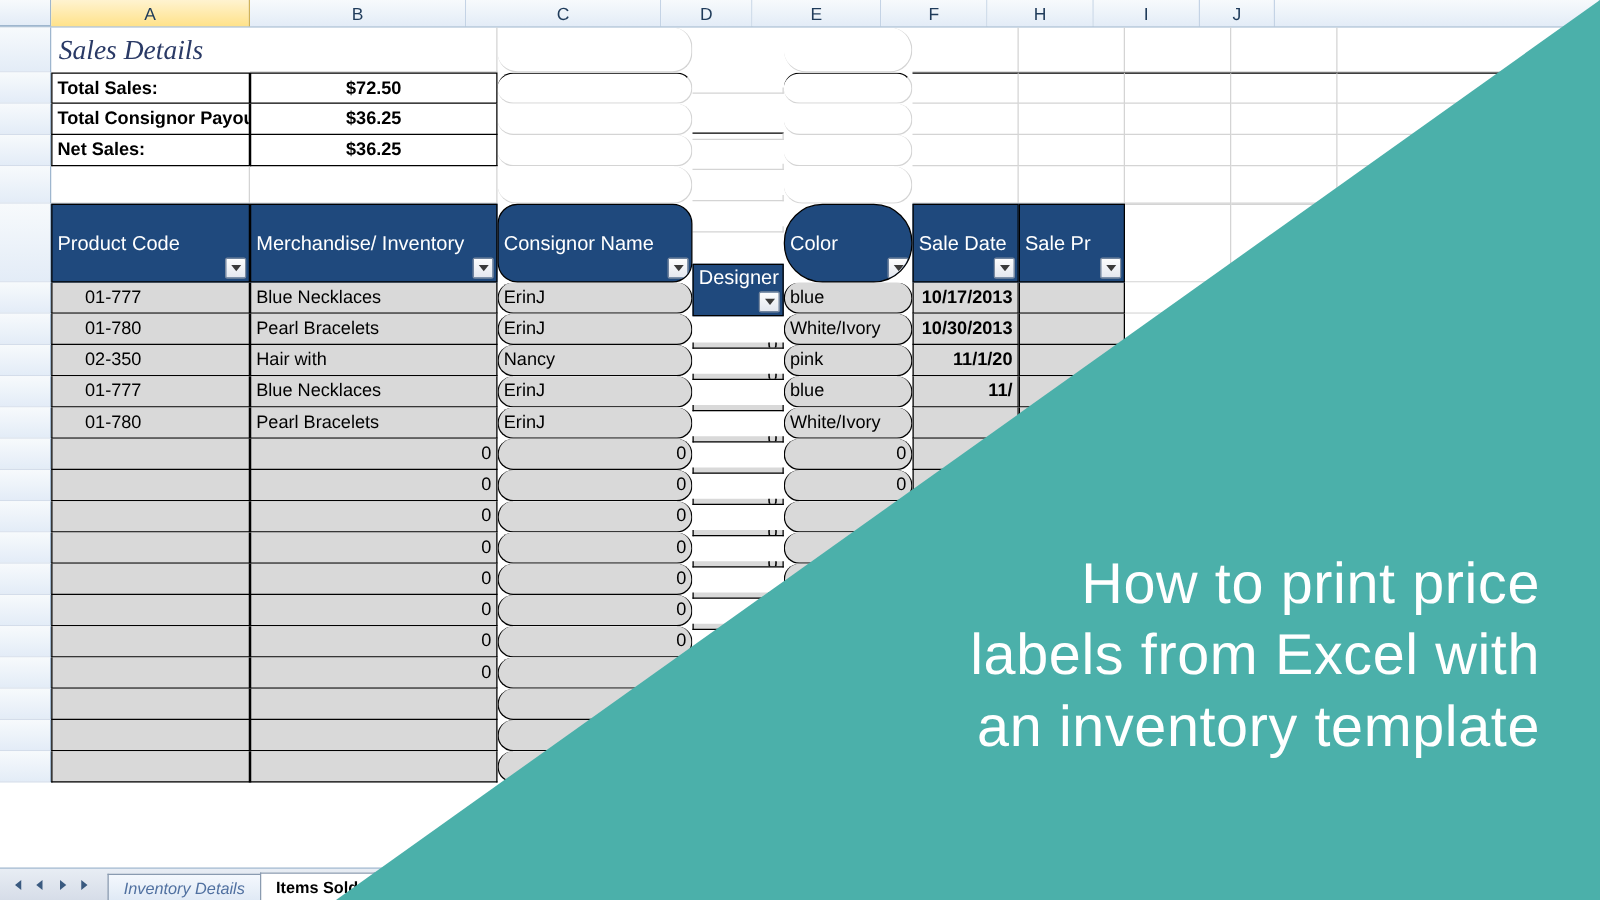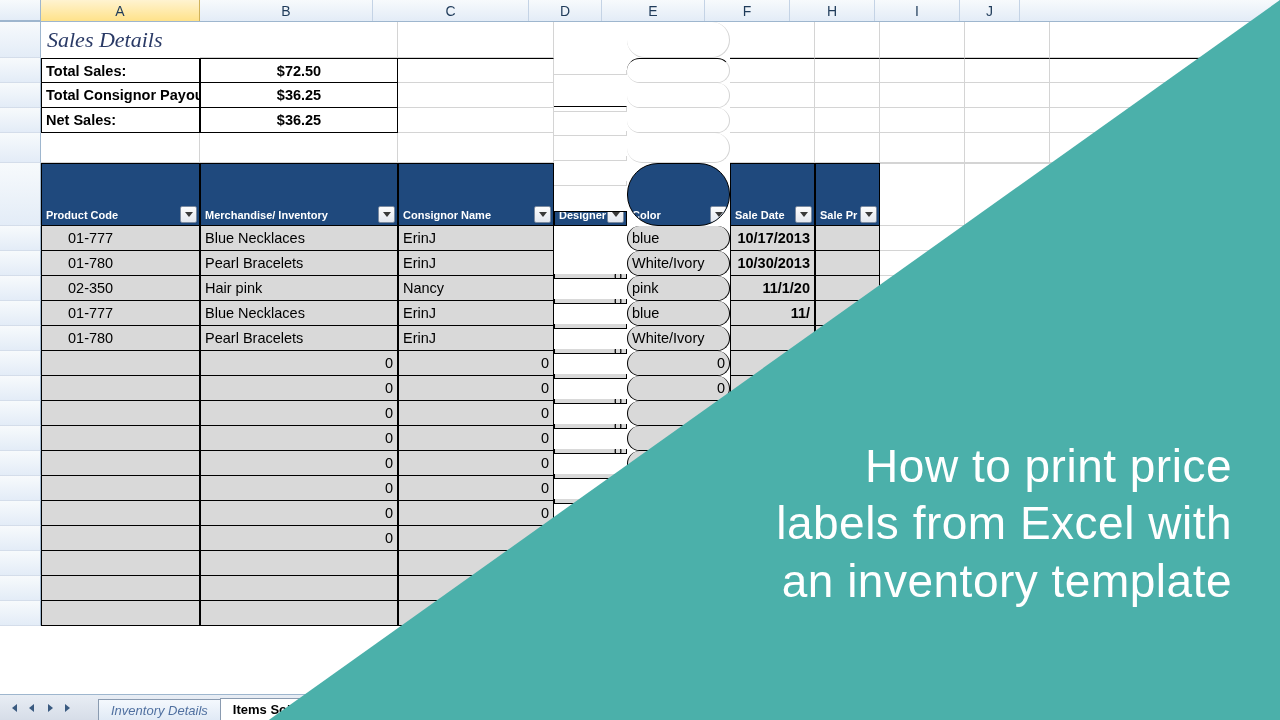--- a/index.html
+++ b/index.html
@@ -17,37 +17,37 @@
   .sheet-body { position: relative; }
   .row { display: flex; height: 25px; }
   .row.hdr { height: 63px; }
   .row-gutter { width: 41px; background: linear-gradient(#f7fafc,#e3ecf7); border-right: 1px solid #9eb6ce; border-bottom: 1px solid #d4ddea; }
   .cells { display: flex; flex: 1; }
   .cell { border-right: 1px solid #d4d4d4; border-bottom: 1px solid #d4d4d4; padding: 2px 4px; font-size: 14.5px; color: #000; overflow: hidden; white-space: nowrap; display:flex; align-items:center; }
   
   
   .c-A { width: 159px; }
   .c-B { width: 198px; }
-  .c-C { width: 156px; }
+  .c-C { width: 156px; border-radius: 16px; }
   .c-D { width: 73px; margin-top: 48px; }
   .c-E { width: 103px; border-radius: 31px; }
   .c-F { width: 85px; font-weight: bold; }
-  .c-H { width: 65px; }
+  .c-H { width: 85px; }
   .c-I { width: 85px; }
   .c-J { width: 85px; }
   .c-rest { flex:1; }
   
   .section-title { font-family: 'Times New Roman', serif; font-style: italic; font-size: 22px; color: #2a3a66; padding: 4px 6px; }
   
   .summary-row .cell { border: 1px solid #000; border-top: none; font-weight: bold; }
   .summary-row.first .cell { border-top: 1px solid #000; }
   .summary-row .c-B { text-align: center; justify-content:center; }
   .summary-row .after { border: none; border-bottom: 1px solid #d4d4d4; border-right: 1px solid #d4d4d4; }
   
-  .tbl-header { background: #1f497d; color: #fff; font-weight: bold; font-size: 11px; border: 1px solid #000; display:flex; align-items:flex-end; padding:4px 4px; position:relative; }
+  .tbl-header { background: #1f497d; color: #fff; font-weight: normal; font-size: 16px; border: 1px solid #000; display:flex; align-items:flex-end; padding:20px 4px; position:relative; }
   .filter-icon { position:absolute; right:2px; bottom:2px; width:17px; height:17px; background: linear-gradient(#fdfdfd,#e3e7ef); border:1px solid #7a8aa0; border-radius:2px; display:flex; align-items:center; justify-content:center; }
   .filter-icon::after { content:''; width:0; height:0; border-left:4px solid transparent; border-right:4px solid transparent; border-top:5px solid #3a3a3a; }
   
   .data-row .cell { background: #d9d9d9; border: 1px solid #000; border-top:none; }
   .data-row .cell.first-col { border-left:1px solid #000;padding-left:26px; }
   .data-row .c-D, .data-row .c-F, .data-row .c-H { justify-content:flex-end; }
   .data-row .after { border:none; border-bottom:1px solid #d4d4d4; border-right:1px solid #d4d4d4; background: #fff; }
   
   .empty-row .cell { background:#d9d9d9; border:1px solid #000; border-top:none; }
   .empty-row .c-B, .empty-row .c-C, .empty-row .c-D, .empty-row .c-E { justify-content:flex-end; }
@@ -56,21 +56,21 @@
   .blank-row .cell { border-right:1px solid #d4d4d4; border-bottom:1px solid #d4d4d4; }
   
   
   .tab-bar { position:absolute; bottom:0; left:0; right:0; height:26px; background: linear-gradient(#e8edf4,#d6dde8); border-top:1px solid #9eb6ce; display:flex; align-items:center; }
   .tab-nav { display:flex; gap:2px; padding:0 6px; }
   .tab-nav-btn { width:16px; height:16px; display:flex; align-items:center; justify-content:center; cursor:pointer; }
   .tab-nav-btn svg { fill:#3a5a80; }
   .tabs { display:flex; align-items:flex-end; height:100%; margin-left:4px; }
   .tab { padding: 3px 12px 3px 12px; font-size:13px; border:1px solid #8a9bb0; border-bottom:none; margin-right:-1px; background:linear-gradient(#f4f8fd,#dfe9f5); color:#1f497d; cursor:pointer; position:relative; top:1px; }
   .tab.active { background:#fff; color:#000; font-weight:bold; z-index:2; border-bottom:1px solid #fff;text-align:right; }
-  .tab.inactive { font-style: italic; color:#5070a0;margin-left:12px; }
+  .tab.inactive { font-style: italic; color:#5070a0; }
   
   .teal { position:absolute; top:0; right:0; width:1280px; height:720px; background:#4bb0aa; clip-path: polygon(100% 0, 100% 100%, 21% 100%); z-index:60; }
   .teal-text { position:absolute; right:48px; bottom:110px; z-index:70; color:#fff; font-family: 'Segoe UI', 'Helvetica Neue', Arial, sans-serif; font-weight:300; font-size:46px; line-height:1.25; text-align:right; letter-spacing:0.5px;margin-top:48px; }
   
   .row.title-row { height:36px; }
   .row.title-row .cell{ border:none; border-bottom:1px solid #d4d4d4; border-right:1px solid #d4d4d4; }
   .row.title-row .c-A{ border:none; }
 </style>
 </head>
 <body>
@@ -214,21 +214,21 @@
       <div class="cell c-H"></div>
       <div class="cell c-I after"></div>
       <div class="cell c-J after"></div>
       <div class="cell c-rest after"></div>
     </div>
   </div>
       <div class="row data-row">
     <div class="row-gutter"></div>
     <div class="cells">
       <div class="cell c-A first-col">02-350</div>
-      <div class="cell c-B">Hair pink</div>
+      <div class="cell c-B">Hair with</div>
       <div class="cell c-C">Nancy</div>
       <div class="cell c-D"></div>
       <div class="cell c-E">pink</div>
       <div class="cell c-F">11/1/20</div>
       <div class="cell c-H"></div>
       <div class="cell c-I after"></div>
       <div class="cell c-J after"></div>
       <div class="cell c-rest after"></div>
     </div>
   </div>

